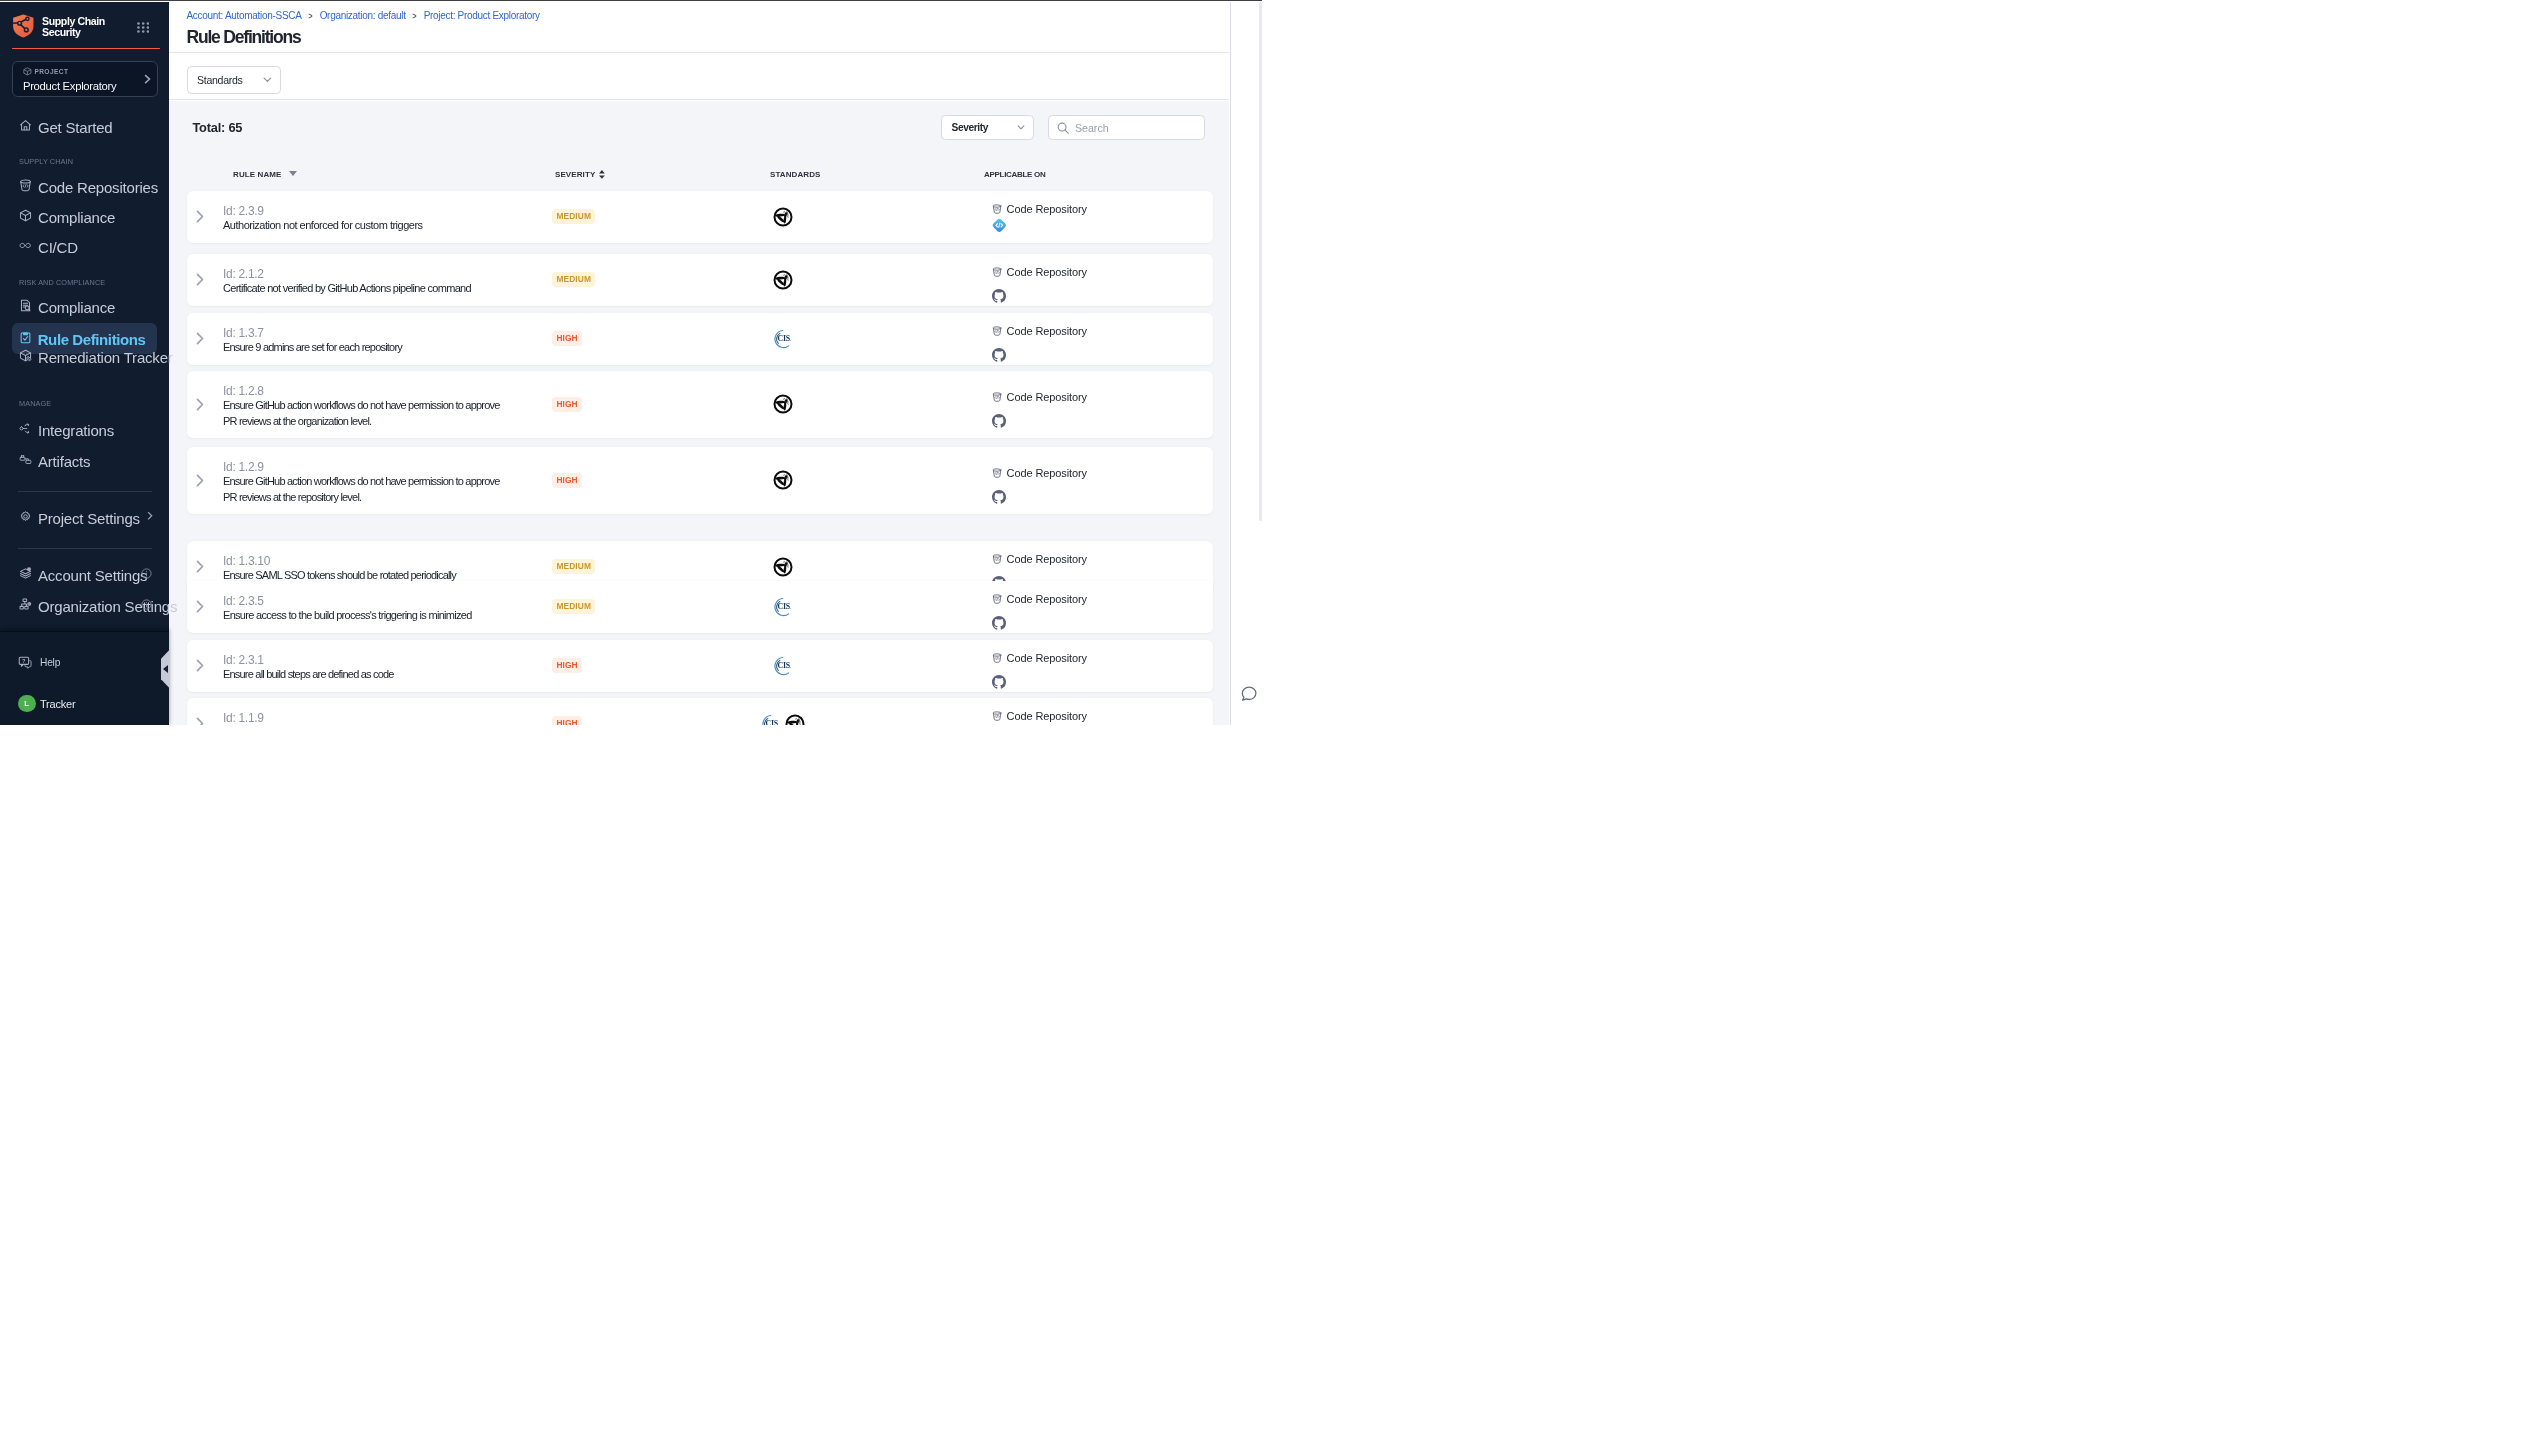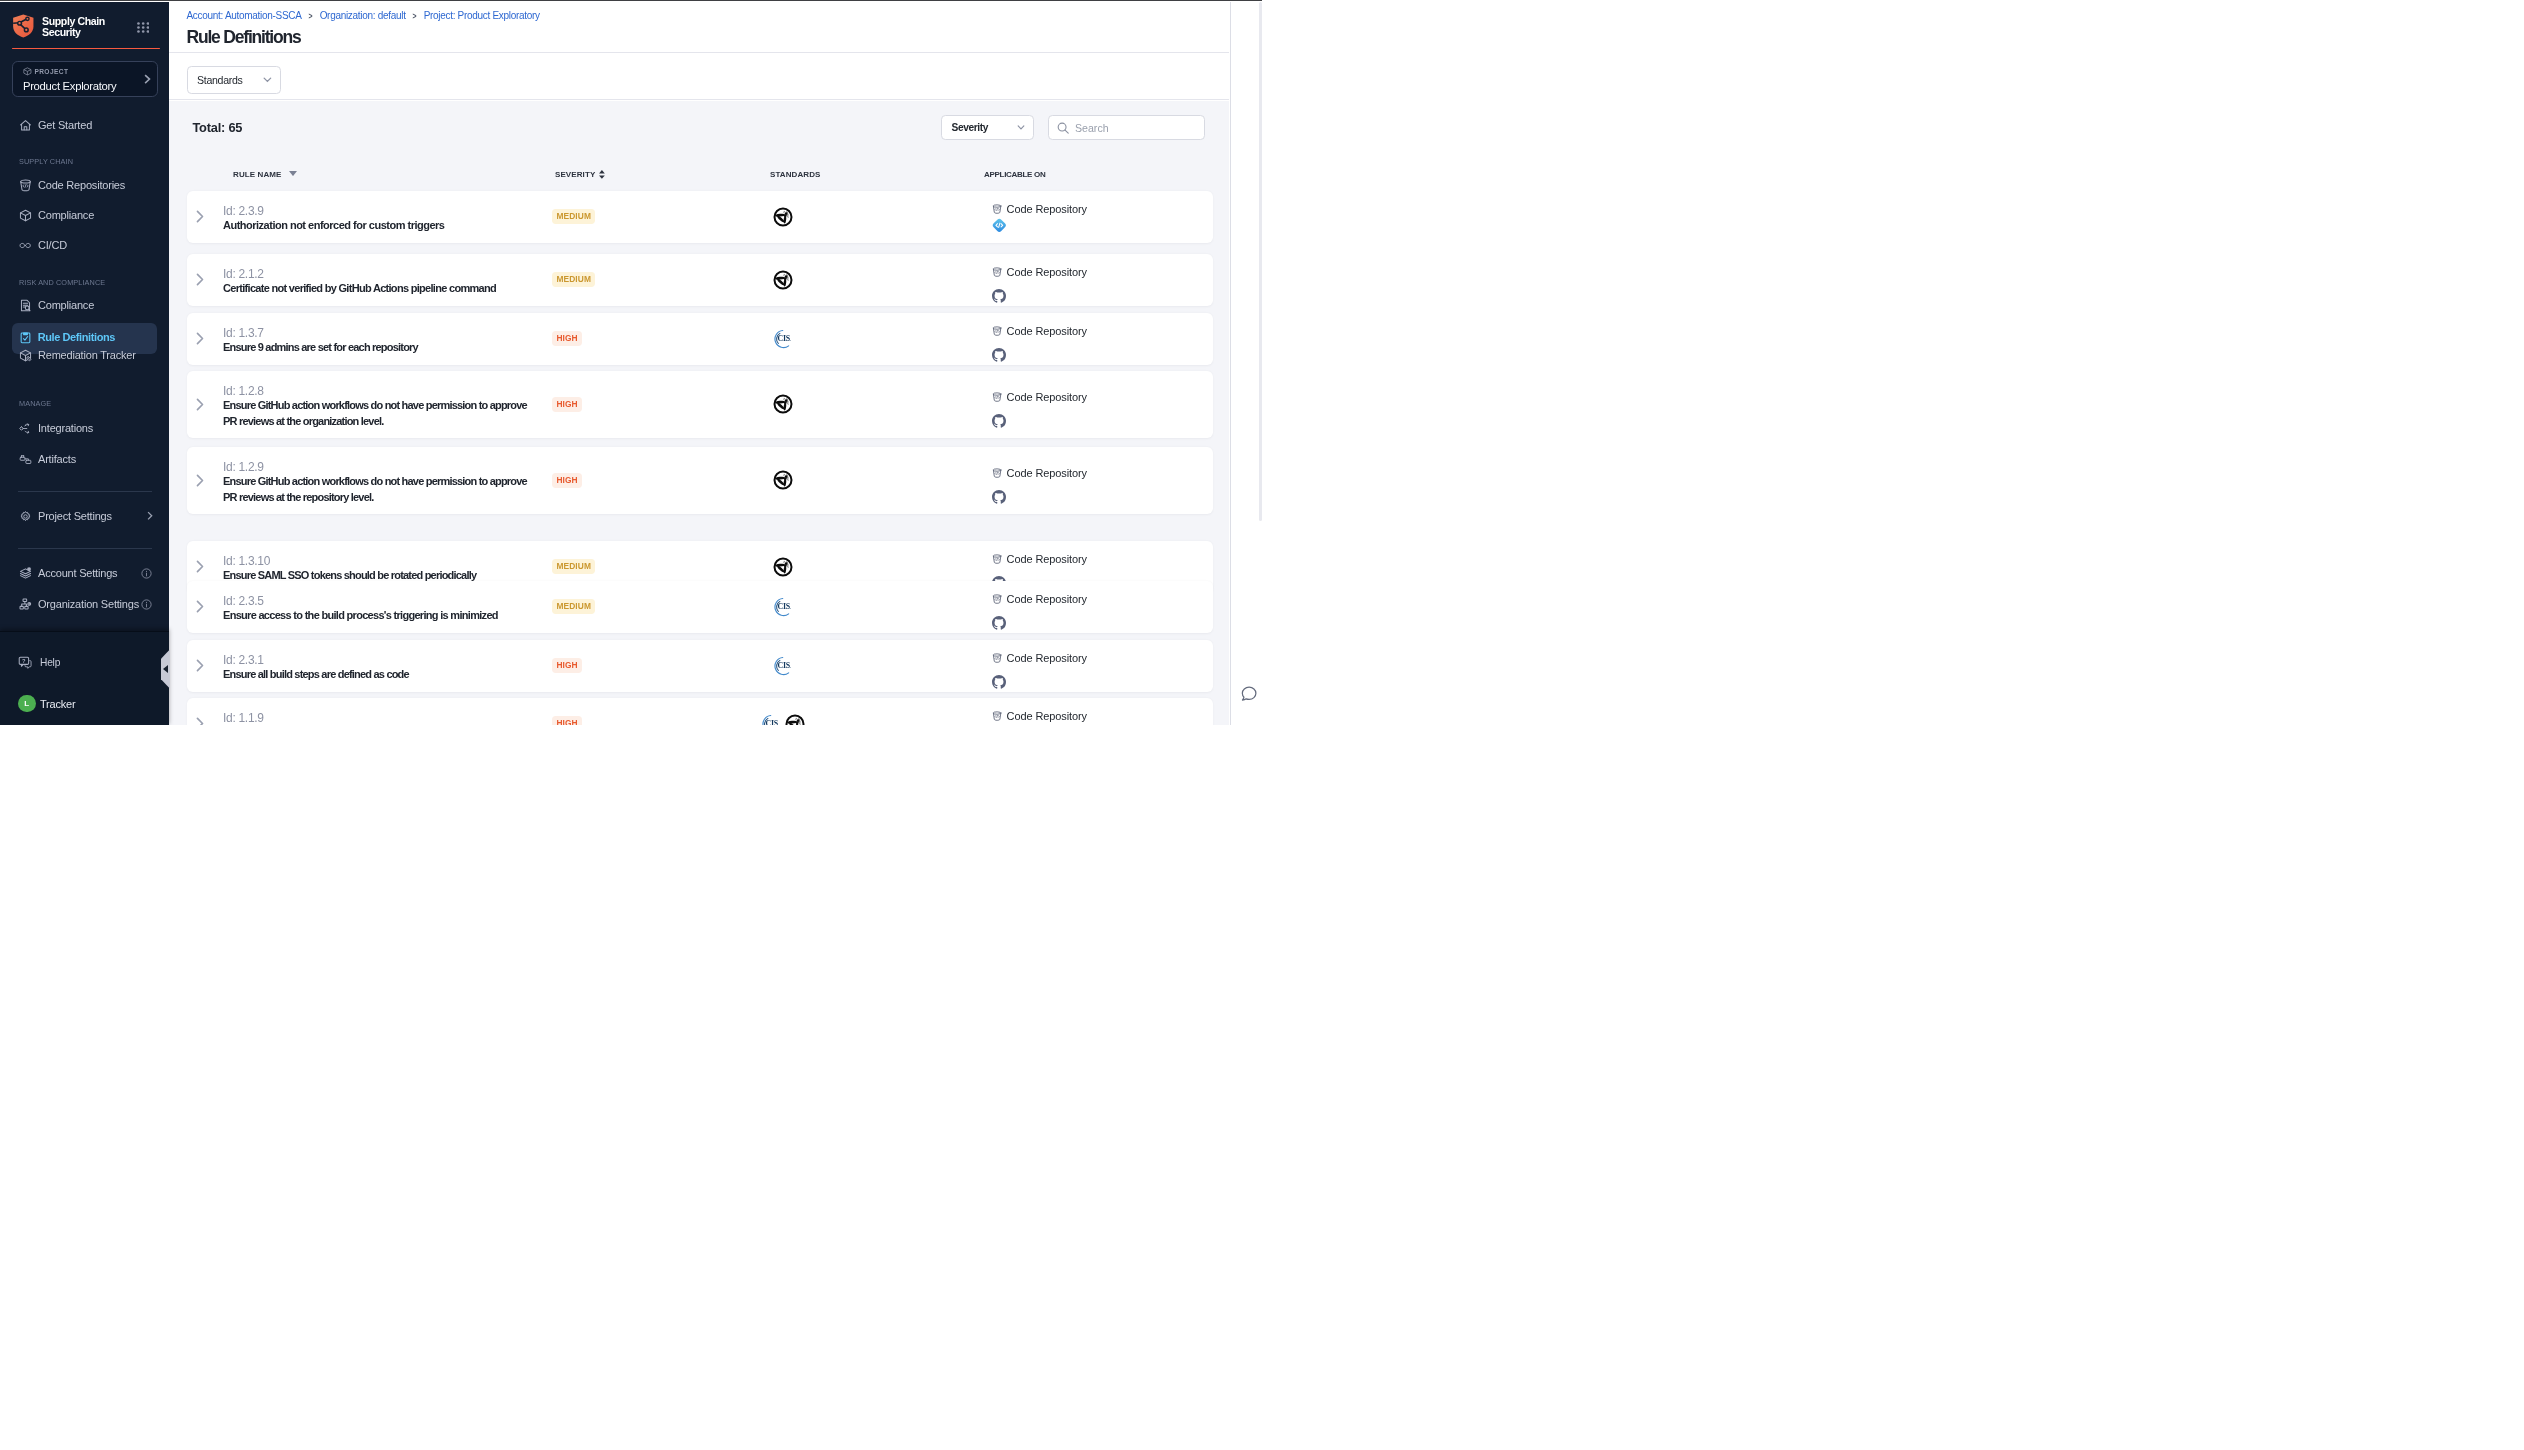--- a/index.html
+++ b/index.html
@@ -11,21 +11,21 @@
 #side .brand{position:absolute;left:42px;top:14px;font-size:10.6px;font-weight:700;color:#fff;line-height:11.3px;letter-spacing:-0.4px}
 #grid9{position:absolute;left:137px;top:20.5px;width:12.4px;height:11px}
 #oline{position:absolute;left:11.7px;top:46px;width:148px;height:1.1px;background:#f85a40;border-radius:0.7px}
 #pcard{position:absolute;left:12.4px;top:59px;width:146px;height:36px;background:#0b1526;border:0.7px solid #36415a;border-radius:5.8px}
 #pcard .plbl{position:absolute;left:21px;top:6.6px;font-size:6.6px;font-weight:700;letter-spacing:0.4px;color:#9299ac}
 #pcard .pnm{position:absolute;left:9.5px;top:18px;font-size:11.3px;letter-spacing:-0.3px;color:#f4f6fa;white-space:nowrap}
 #pcard .pbx{position:absolute;left:9.5px;top:5.8px}
 #pcard .pchev{position:absolute;right:6.6px;top:12.4px}
 .nav{position:absolute;left:0;width:169px;height:31px}
 .nav .ic{position:absolute;left:19px;top:8.8px;width:13px;height:13px}
-.nav .tx{position:absolute;left:38px;top:8.8px;font-size:11px;letter-spacing:-0.2px;color:#c7ccd9;white-space:nowrap}
+.nav .tx{position:absolute;left:38px;top:8.8px;font-size:15px;letter-spacing:-0.2px;color:#c7ccd9;white-space:nowrap}
 .nav.active{left:11.7px;width:145px;background:#25344e;border-radius:5.8px}
 .nav.active .ic{left:7.3px}
 .nav.active .tx{left:26px;color:#5ec7f8;font-weight:700;letter-spacing:-0.4px}
 .slbl{position:absolute;left:19px;font-size:7.3px;letter-spacing:0.1px;color:#6d7890;white-space:nowrap}
 .sdiv{position:absolute;left:17.5px;width:134px;height:0.7px;background:#2b374c}
 .ninfo{position:absolute;right:17.5px;top:9.5px}
 .nchev{position:absolute;right:16px;top:9.5px}
 #botblk{position:absolute;left:0;top:629px;width:169px;height:95px;background:#0e1929;border-top:0.7px solid #060d18;box-shadow:0 -2.2px 4.4px rgba(0,0,0,.35)}
 #avat{position:absolute;left:18px;top:693px;width:17.5px;height:17.5px;border-radius:50%;background:#4caf50;color:#fff;font-size:8px;font-weight:700;text-align:center;line-height:17.5px}
 #lava{position:absolute;left:40px;top:696px;font-size:11px;letter-spacing:-0.2px;color:#e8ebf2}
@@ -49,21 +49,21 @@
 #sevsel .t{position:absolute;left:9.5px;top:5.8px;font-size:10.2px;font-weight:700;letter-spacing:-0.4px;color:#23282f}
 #sevsel .c{position:absolute;right:8px;top:8.8px}
 #search{position:absolute;left:879px;top:14.2px;width:157px;height:25px;border:0.7px solid #d8dae2;border-radius:4.4px;background:#fff}
 #search .t{position:absolute;left:26px;top:5.8px;font-size:10.6px;color:#9aa0ad}
 #search .m{position:absolute;left:8px;top:5.8px}
 .th{position:absolute;top:69px;font-size:8px;font-weight:700;letter-spacing:0.1px;color:#2d333f;white-space:nowrap}
 
 .row{position:absolute;left:18px;width:1026px;background:#fff;border-radius:5.8px;box-shadow:0 0.7px 2.2px rgba(35,40,60,.05)}
 .row .chev{position:absolute;left:8.8px}
 .row .rid{position:absolute;left:36px;top:13px;font-size:12px;letter-spacing:-0.3px;color:#8d92a3}
-.row .rnm{position:absolute;left:36px;top:25.6px;font-size:11px;font-weight:700;letter-spacing:-1.1px;color:#20252e;line-height:16px;white-space:nowrap}
+.row .rnm{position:absolute;left:36px;top:25.6px;font-size:11px;font-weight:400;letter-spacing:-1.1px;color:#20252e;line-height:16px;white-space:nowrap}
 .badge{position:absolute;left:365px;display:inline-block;height:15.3px;line-height:15.3px;padding:0 4.4px;border-radius:3.7px;font-size:8.4px;font-weight:700;letter-spacing:0.1px}
 .badge.med{background:#fdf3d8;color:#cb9830}
 .badge.high{background:#fdeee6;color:#e85a2e}
 .stdic{position:absolute;left:603px}
 .apcell{position:absolute;left:805px}
 .apcell .rt{position:absolute;left:14.6px;top:0.7px;font-size:11px;letter-spacing:-0.1px;color:#23282f;white-space:nowrap}
 .apcell .ic2{position:absolute;left:0px;top:24px}
 
 #rail{position:absolute;left:1230px;top:1.5px;width:33px;height:724px;background:#fff;border-left:0.7px solid #dcdee6;z-index:20}
 #thumb{position:absolute;left:1259px;top:1.5px;width:3.3px;height:519px;background:#e8e9ef;border-radius:2.2px;z-index:21}

